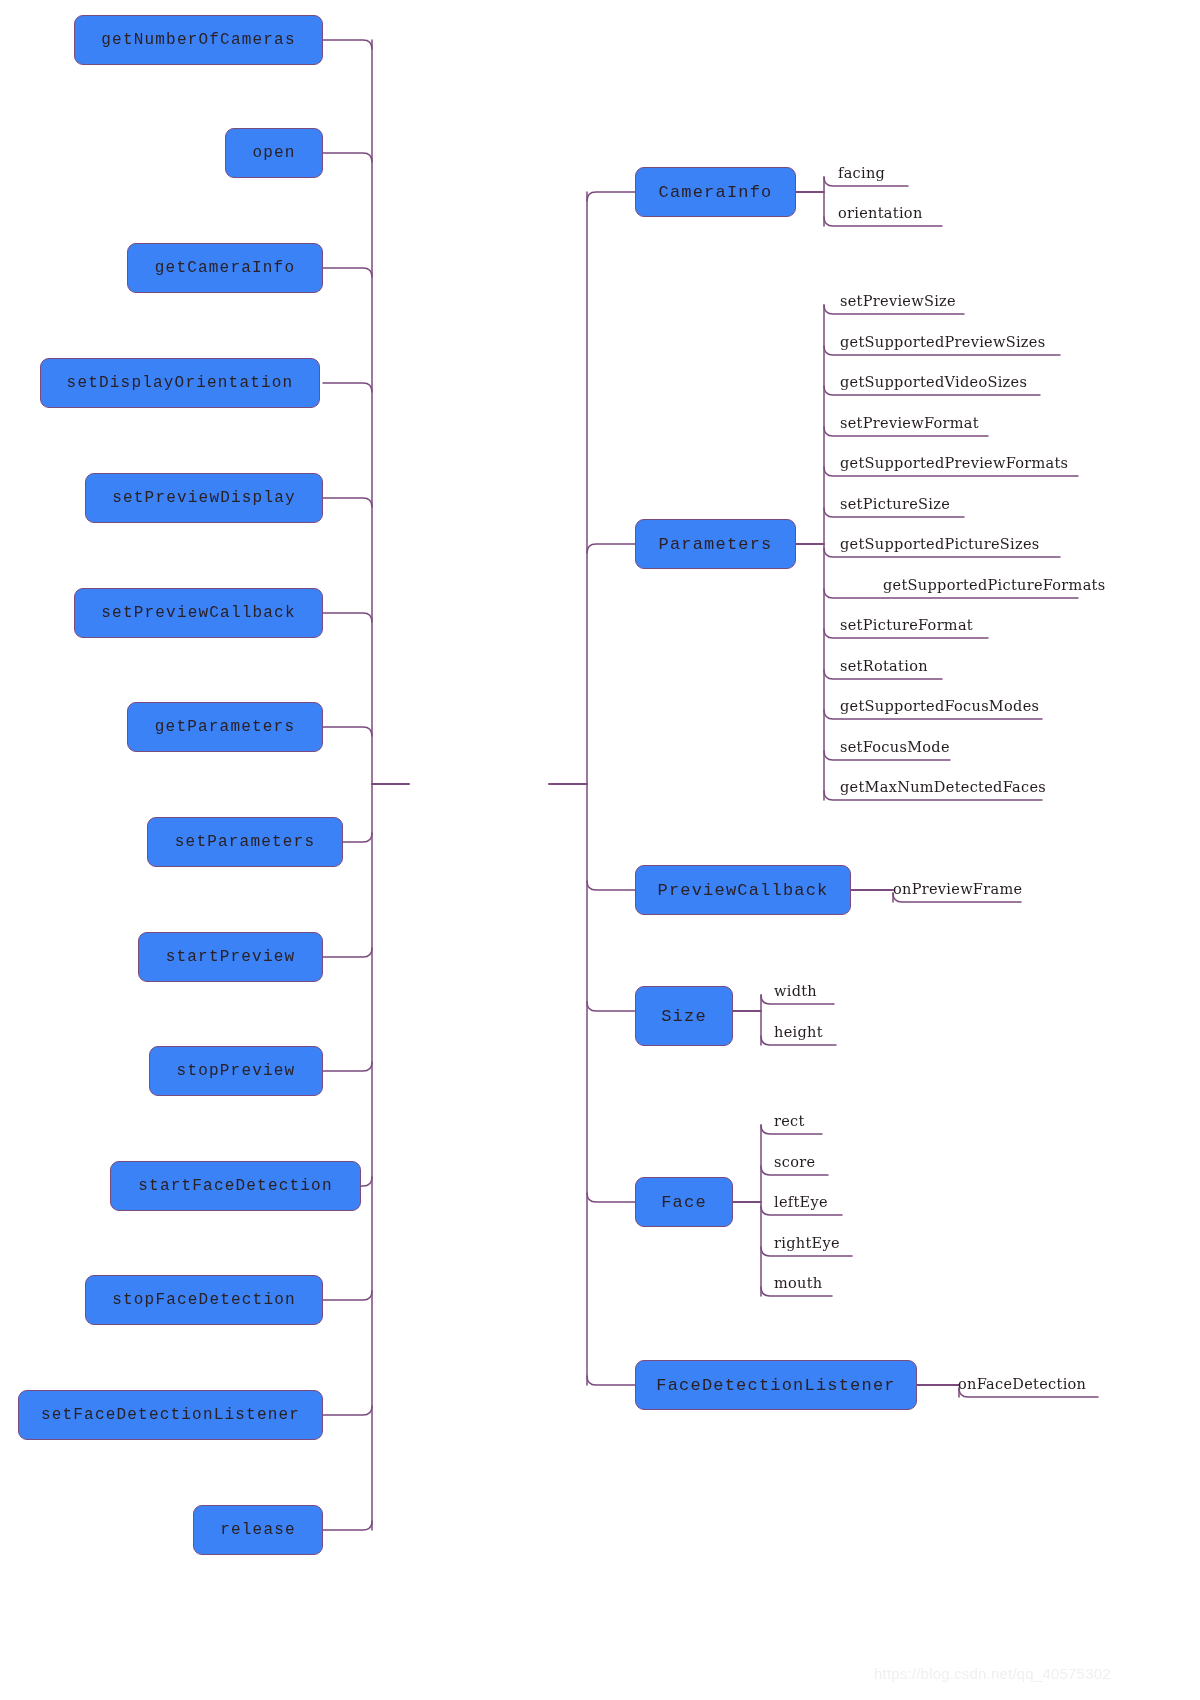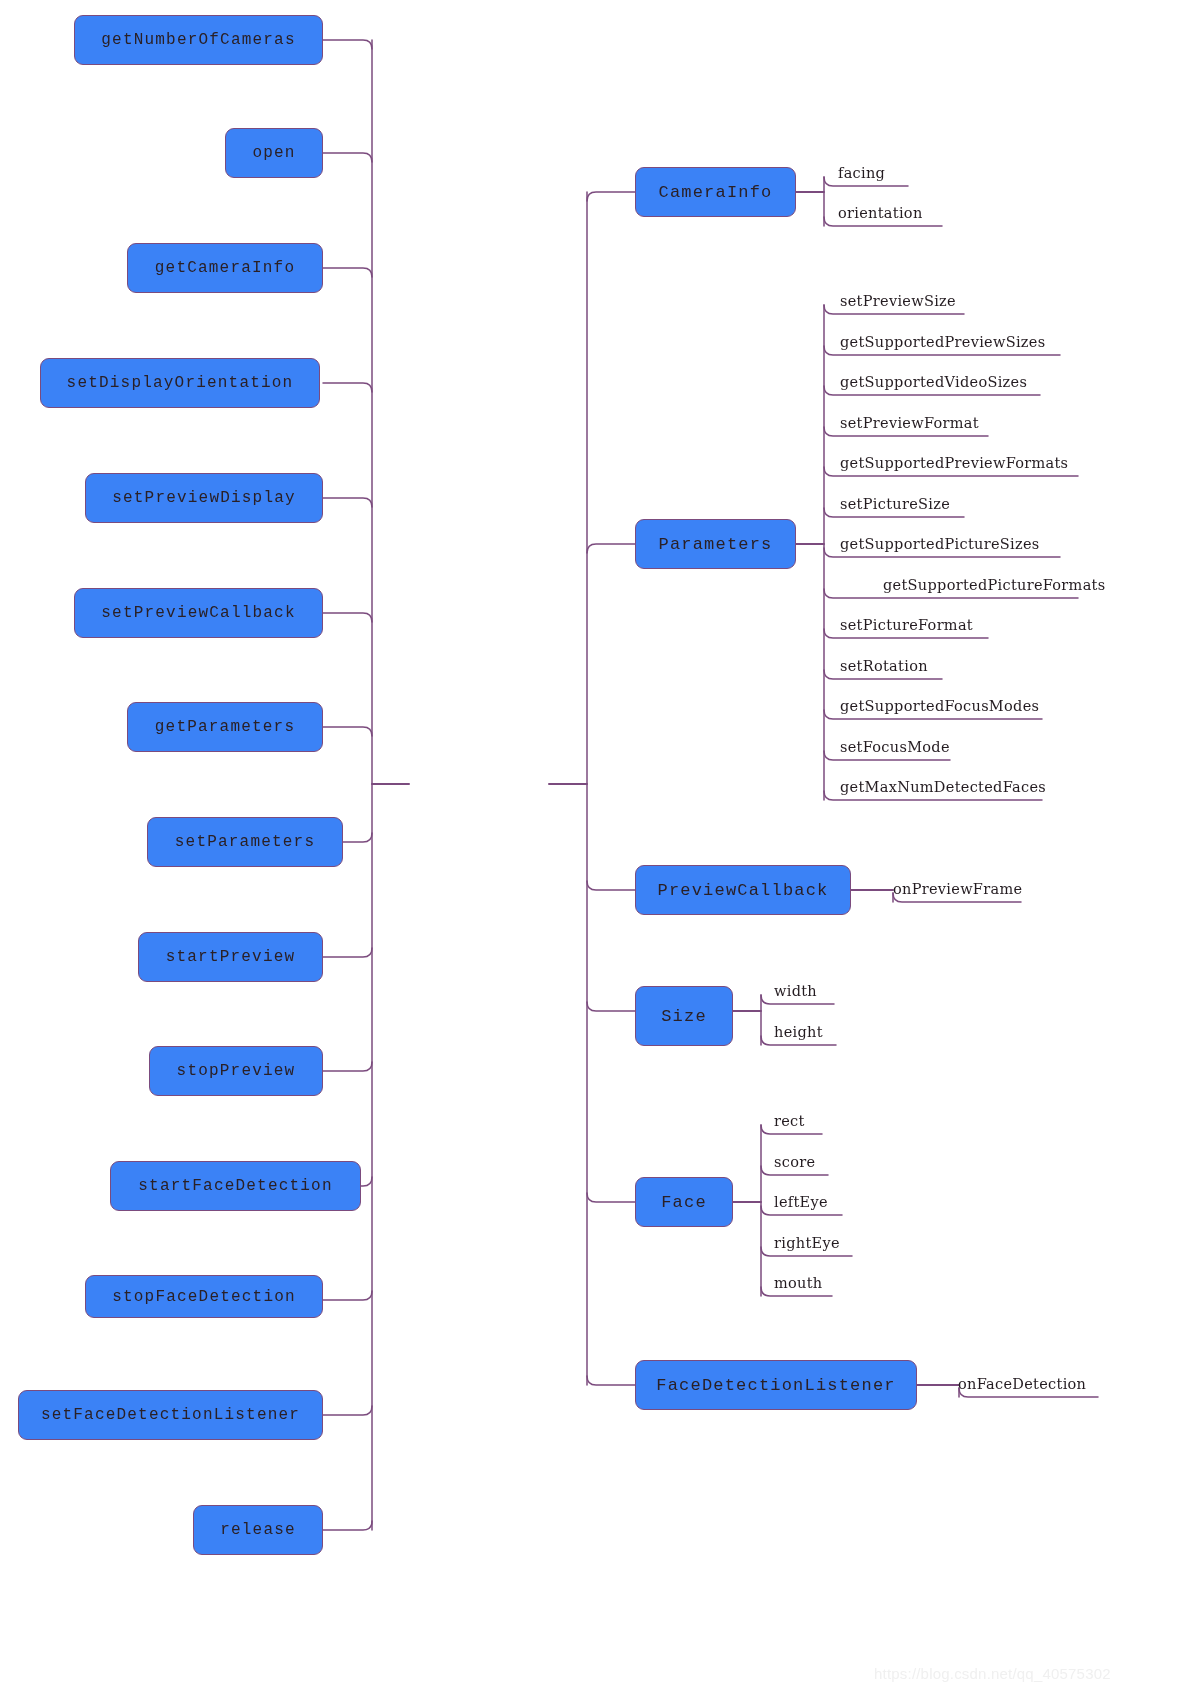--- a/index.html
+++ b/index.html
@@ -139,21 +139,21 @@
       <div class="node method" style="left: 225px; top: 128px; width: 98px; height: 50px;">open</div>
       <div class="node method" style="left: 127px; top: 243px; width: 196px; height: 50px;">getCameraInfo</div>
       <div class="node method" style="left: 40px; top: 358px; width: 280px; height: 50px;">setDisplayOrientation</div>
       <div class="node method" style="left: 85px; top: 473px; width: 238px; height: 50px;">setPreviewDisplay</div>
       <div class="node method" style="left: 74px; top: 588px; width: 249px; height: 50px;">setPreviewCallback</div>
       <div class="node method" style="left: 127px; top: 702px; width: 196px; height: 50px;">getParameters</div>
       <div class="node method" style="left: 127px; top: 817px; width: 196px; height: 50px; margin-left: 20px;">setParameters</div>
       <div class="node method" style="left: 138px; top: 932px; width: 185px; height: 50px;">startPreview</div>
       <div class="node method" style="left: 149px; top: 1046px; width: 174px; height: 50px;">stopPreview</div>
       <div class="node method" style="left: 74px; top: 1161px; width: 251px; height: 50px; margin-left: 36px;">startFaceDetection</div>
-      <div class="node method" style="left: 85px; top: 1275px; width: 238px; height: 43px;">stopFaceDetection</div>
+      <div class="node method" style="left: 85px; top: 1275px; width: 238px; height: 50px;">stopFaceDetection</div>
       <div class="node method" style="left: 18px; top: 1390px; width: 305px; height: 50px;">setFaceDetectionListener</div>
       <div class="node method" style="left: 193px; top: 1505px; width: 130px; height: 50px;">release</div>
     </div>
   <div id="right-layer">
       <div class="node branch" style="left: 635px; top: 167px; width: 161px; height: 50px;">CameraInfo</div>
       <div class="leaf" style="left: 838px; top: 166px;">facing</div>
       <div class="leaf" style="left: 838px; top: 206px;">orientation</div>
       <div class="node branch" style="left: 635px; top: 519px; width: 161px; height: 50px;">Parameters</div>
       <div class="leaf" style="left: 840px; top: 294px;">setPreviewSize</div>
       <div class="leaf" style="left: 840px; top: 335px;">getSupportedPreviewSizes</div>

